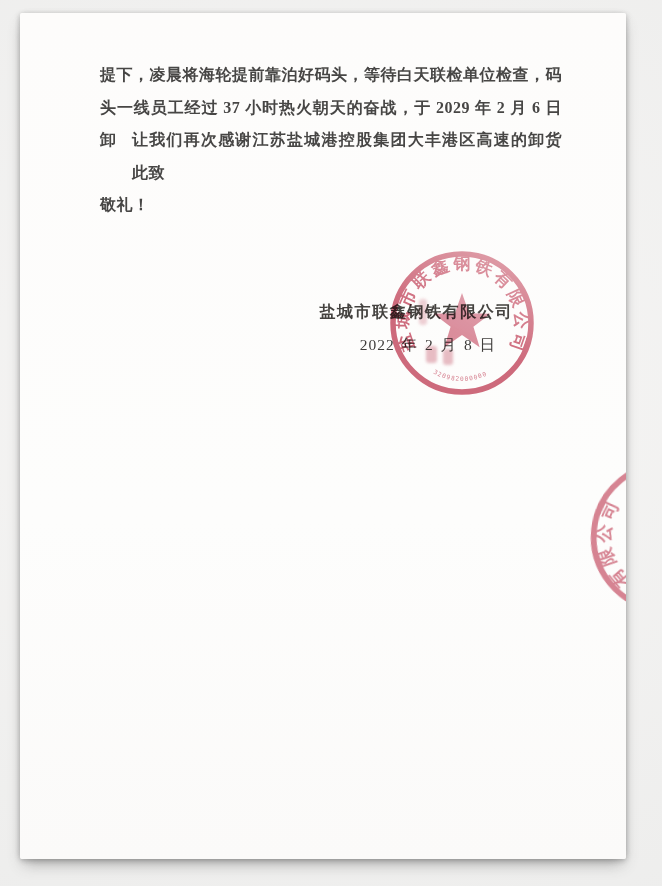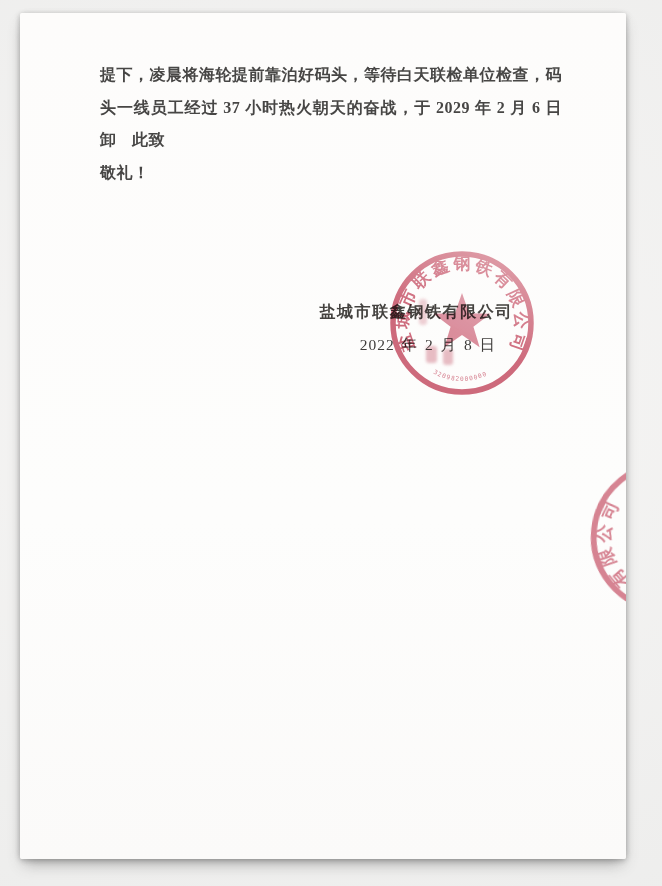--- a/index.html
+++ b/index.html
@@ -109,20 +109,21 @@
 </style>
 </head>
 <body>
 
 <div class="canvas">
   <div class="sheet">
 
     <div class="bodytext">
       <div class="line justify">提下，凌晨将海轮提前靠泊好码头，等待白天联检单位检查，码</div>
       <div class="line justify">头一线员工经过 37 小时热火朝天的奋战，于 2029 年 2 月 6 日卸</div>
+      <div class="line justify indent">让我们再次感谢江苏盐城港控股集团大丰港区高速的卸货</div>
       <div class="line indent">此致</div>
       <div class="line">敬礼！</div>
     </div>
 
     <div class="sign-company">盐城市联鑫钢铁有限公司</div>
     <div class="sign-date">2022 年 2 月 8 日</div>
 
     <div class="seal main-seal">
       <svg viewBox="-80 -80 160 160" xmlns="http://www.w3.org/2000/svg">
         <circle cx="0" cy="0" r="69" fill="none" stroke="#c9566b" stroke-width="5.5"></circle>

